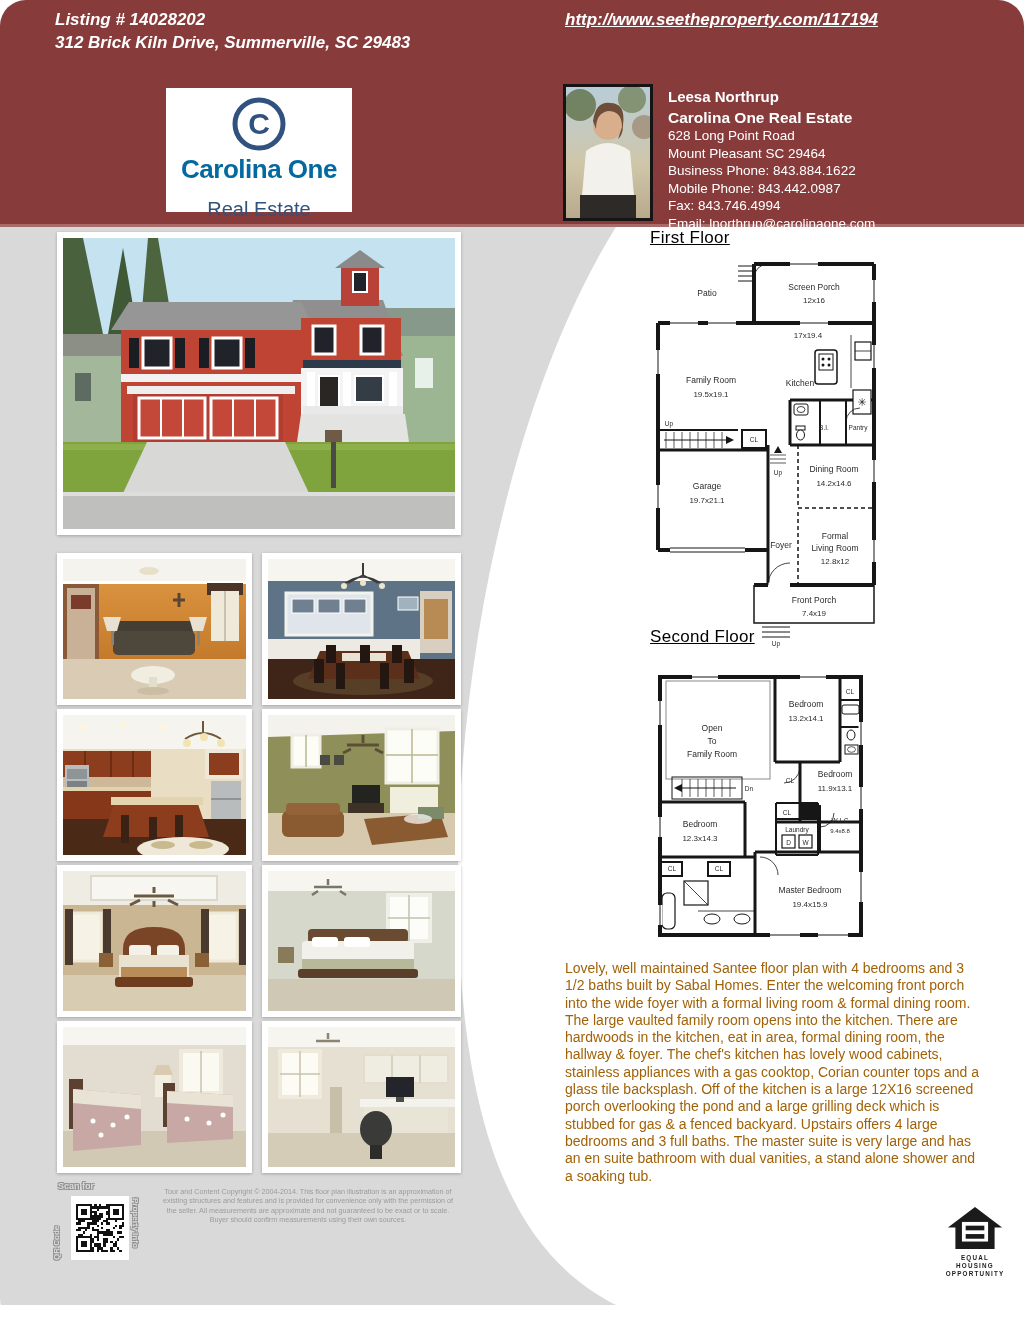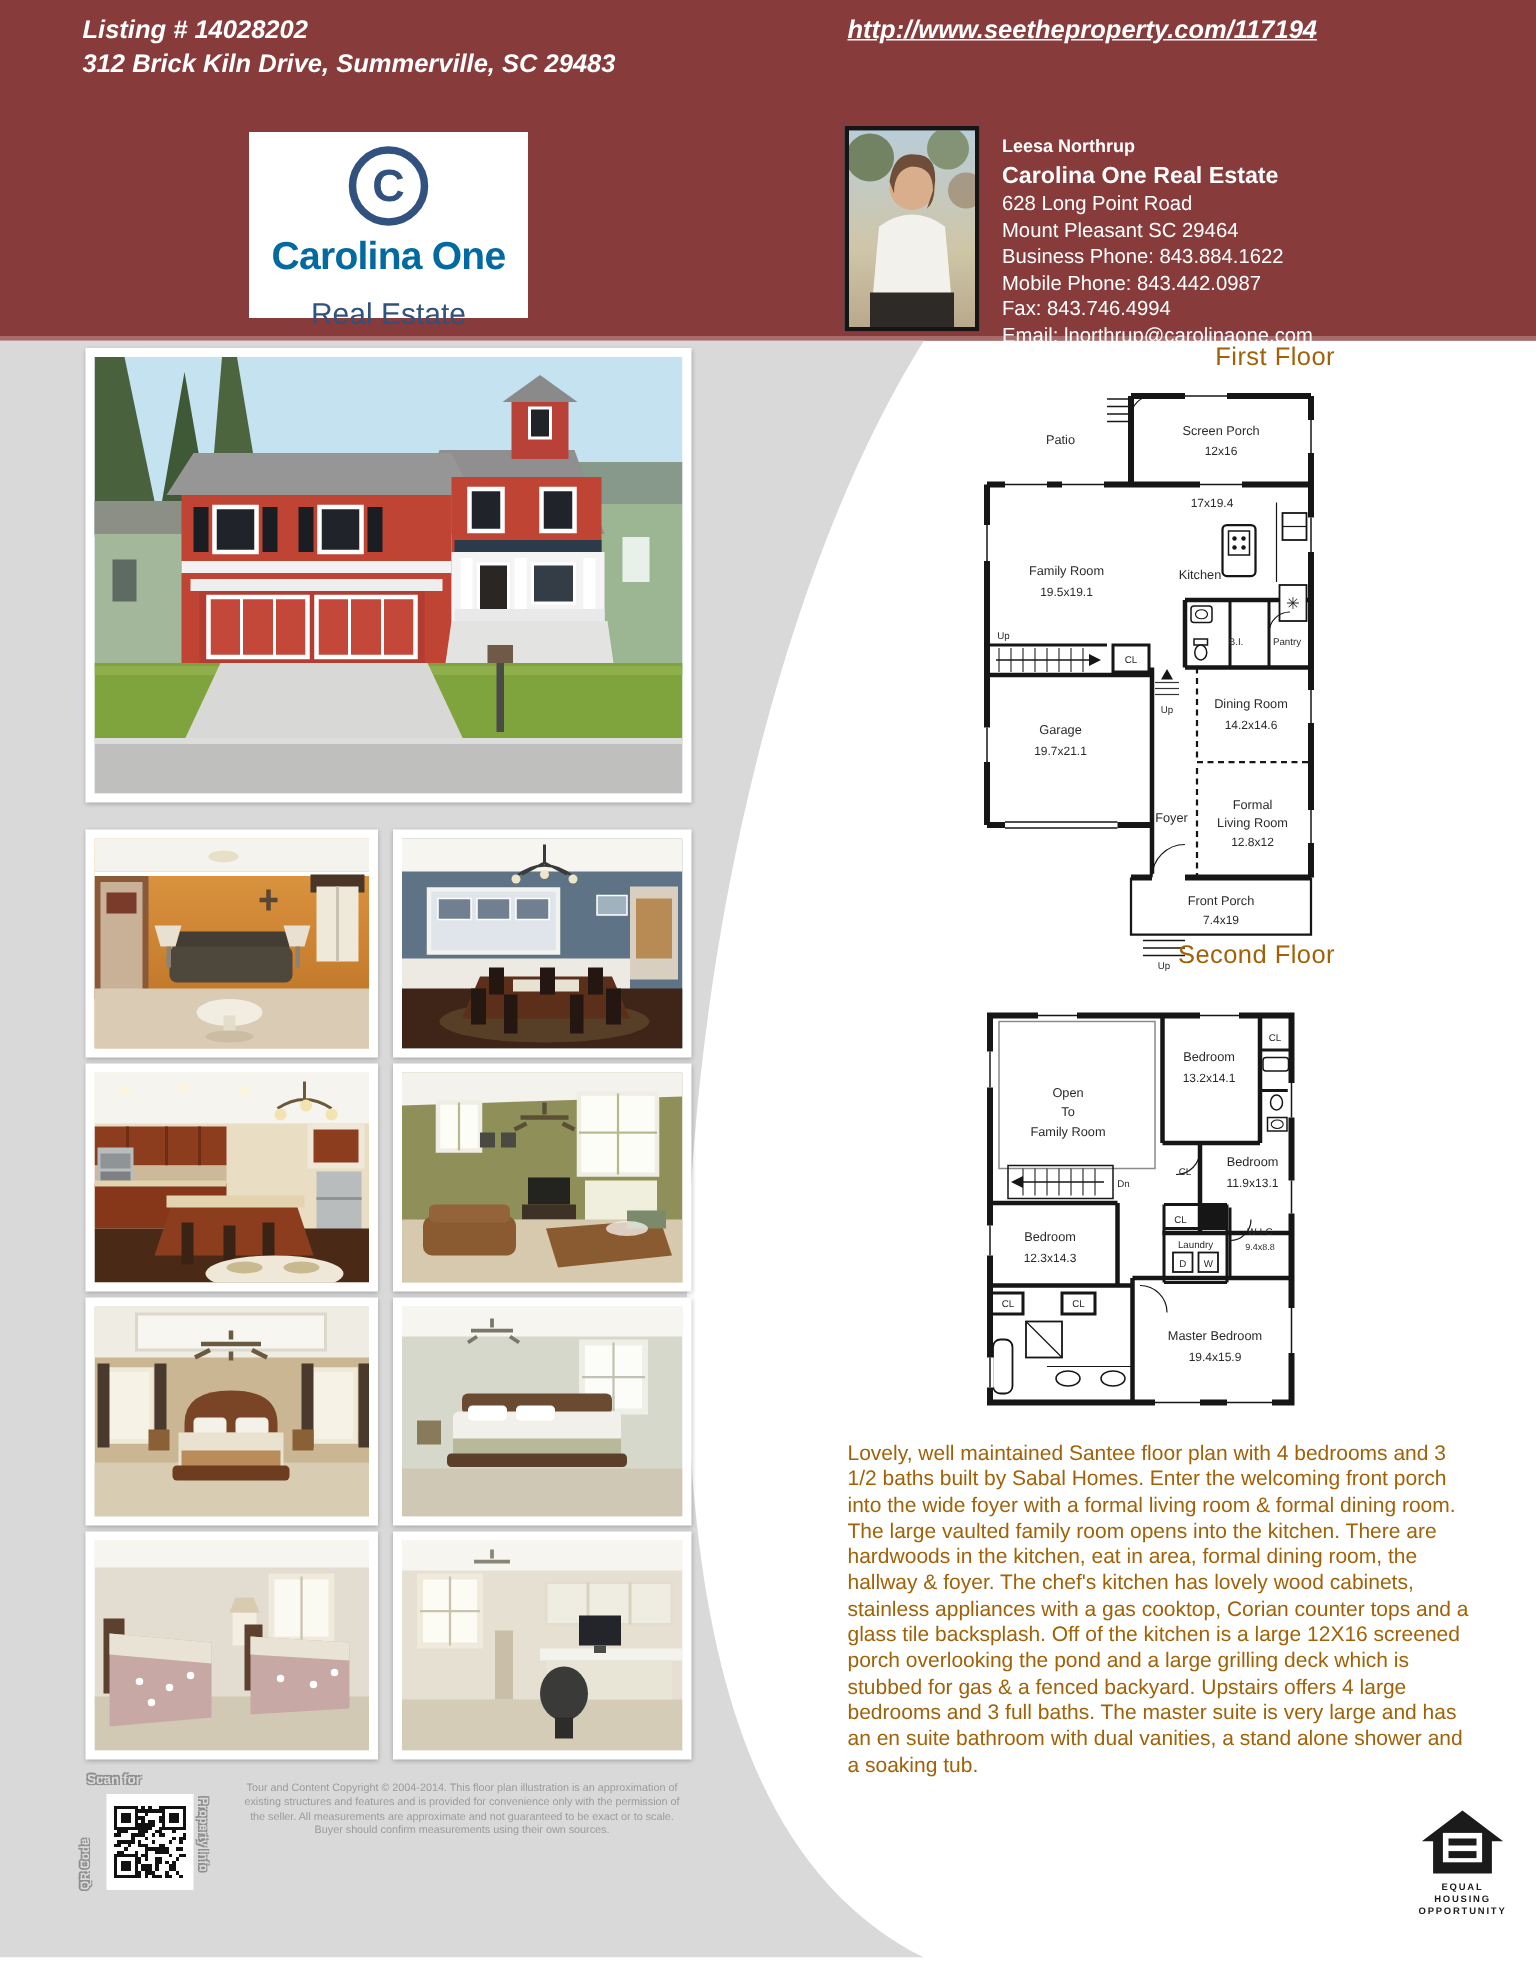--- a/index.html
+++ b/index.html
@@ -1,40 +1,40 @@
 <!DOCTYPE html>
 <html><head>
 <meta charset="utf-8">
 <style>
   html,body{margin:0;padding:0;background:#fff;}
   .page{position:relative;width:1024px;height:1325px;background:#ffffff;overflow:hidden;
-        font-family:"Liberation Sans",sans-serif;}
+        font-family:"Liberation Sans",sans-serif;border-radius:26px;}
   .abs{position:absolute;}
 
   
   .header{left:0;top:0;width:1024px;height:224px;background:#873B3B;border-bottom:3px solid #a96a6a;}
   .listing{left:55px;top:8px;color:#fff;font-weight:bold;font-style:italic;font-size:17px;line-height:23px;}
   .url{left:565px;top:10px;color:#fff;font-weight:bold;font-style:italic;font-size:17px;
        text-decoration:underline;}
   .logobox{left:166px;top:88px;width:186px;height:124px;background:#fff;text-align:center;}
   .logobox .mono{margin-top:8px;}
   .brand{color:#0369a1;font-weight:bold;font-size:26px;line-height:26px;letter-spacing:-0.5px;}
   .brand-sub{color:#31517E;font-size:20px;line-height:22px;margin-top:16px;}
   .agentphoto{left:563px;top:84px;width:84px;height:131px;border:3px solid #151515;background:#9fb2c0;}
   .agentinfo{left:668px;top:86px;color:#fff;}
-  .agentinfo .name{font-size:12px;font-weight:bold;line-height:22px;}
+  .agentinfo .name{font-size:15px;font-weight:bold;line-height:22px;}
   .agentinfo .company{font-size:15.5px;font-weight:bold;line-height:19px;}
   .agentinfo .line{font-size:13.5px;line-height:17.6px;}
 
   
   .photo{background:#fff;padding:6px;box-shadow:0 1px 3px rgba(0,0,0,0.25);}
   .photo svg{display:block;}
 
   
-  .plan-title{width:240px;text-align:right;font-size:17px;color:#a16207;letter-spacing:0.3px;}
+  .plan-title{width:240px;text-align:left;font-size:17px;color:#000000;letter-spacing:0.3px;text-decoration:underline;}
   svg text{font-family:"Liberation Sans",sans-serif;fill:#2a2a2a;}
   .rl{font-size:8.5px;} .rd{font-size:8px;} .rt{font-size:6.5px;} .rt2{font-size:6px;}
 
   
   .desc{left:565px;top:960px;width:420px;font-size:14px;line-height:17.3px;color:#a16207;}
 
   
   .copyright{left:162px;top:1187px;width:292px;font-size:7.2px;line-height:9.3px;color:#9b9b9b;text-align:center;}
   .qr-box{left:71px;top:1196px;width:58px;height:64px;background:#fff;display:flex;align-items:center;justify-content:center;}
   .bubble{font-weight:bold;color:#d9d9d9;

